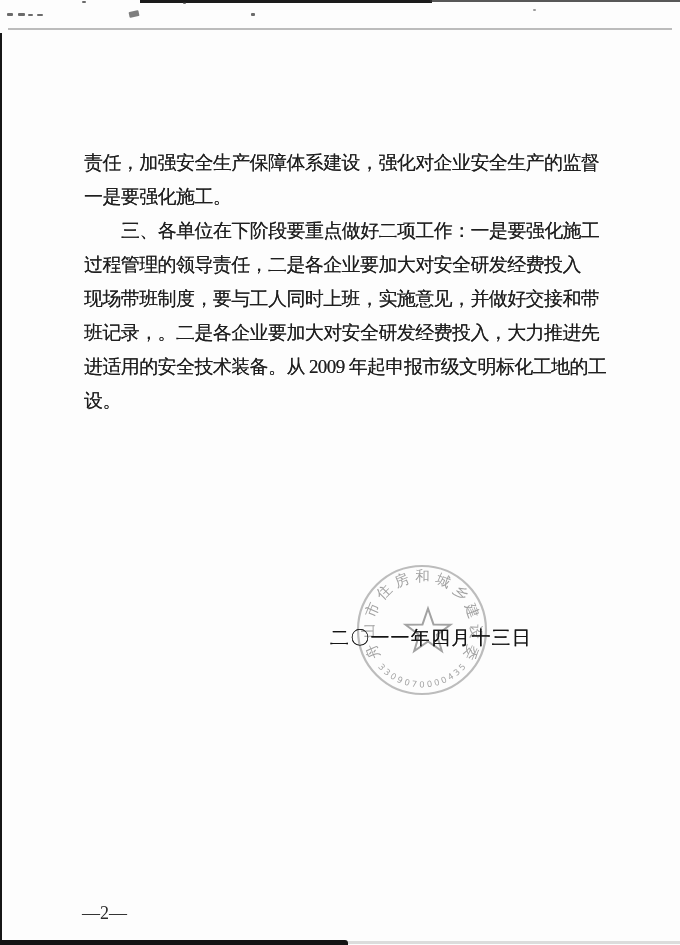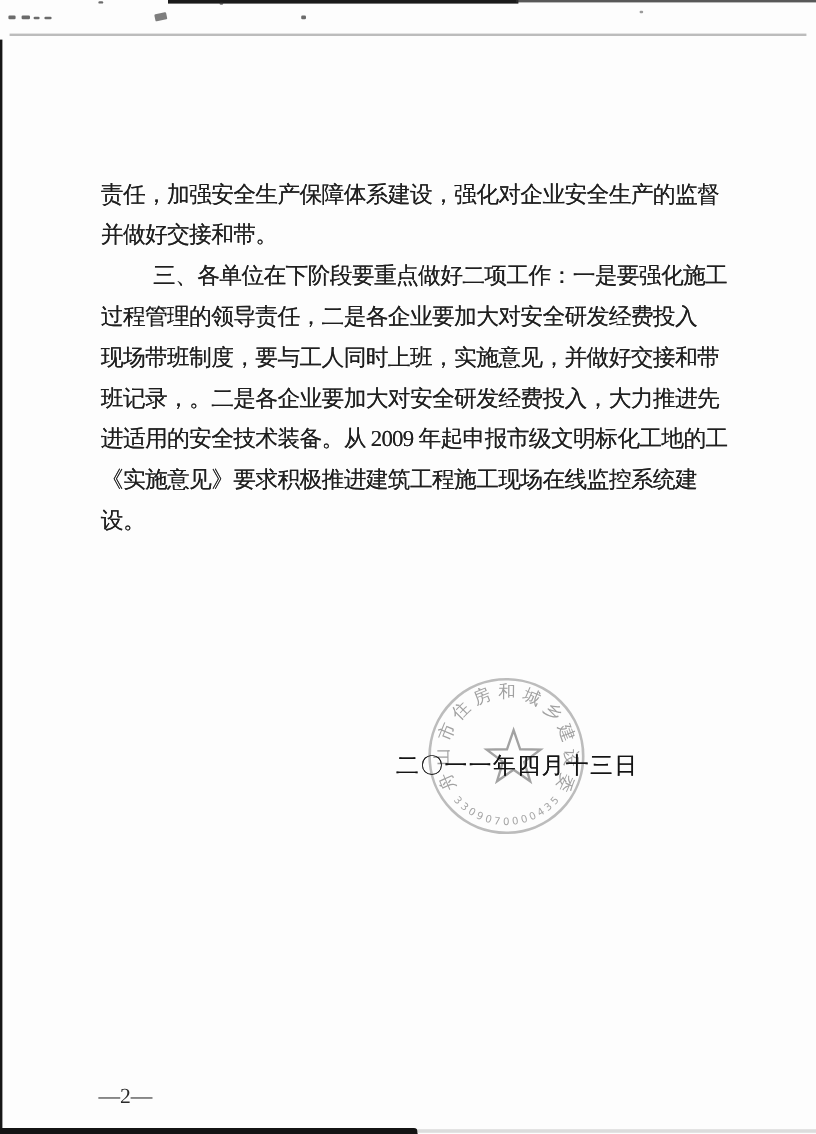--- a/index.html
+++ b/index.html
@@ -37,21 +37,21 @@
     left: 84px; top: 146px;
     width: 522px;
     font-size: 19px;
     line-height: 34px;
     letter-spacing: -0.6px;
     color: #1f1f1f;
     z-index: 3;
     text-shadow: 0 0 .4px #444;
   }
   .line { white-space: nowrap; }
-  .indent { padding-left: 37px; text-align: right; }
+  .indent { padding-left: 37px; }
 
   .date-line {
     position: absolute;
     left: 330px; top: 625px;
     font-size: 19px;
     letter-spacing: 1.2px;
     color: #141414;
     white-space: nowrap;
     z-index: 5;
     text-shadow: 0 0 .4px #333;
@@ -91,29 +91,28 @@
   <div class="artifact speck sp4"></div>
   <div class="artifact speck sp5"></div>
   <div class="artifact speck sp6"></div>
   <div class="artifact speck sp7"></div>
   <div class="artifact speck sp8"></div>
   <div class="artifact speck sp9"></div>
 
   <div class="body-text">
     <div>
       <div class="line">责任，加强安全生产保障体系建设，强化对企业安全生产的监督</div>
-      <div class="line">并做好交接和带。</div>
+      <div class="line">一是要强化施工。</div>
     </div>
     <div>
       <div class="line indent">三、各单位在下阶段要重点做好二项工作：一是要强化施工</div>
       <div class="line">过程管理的领导责任，二是各企业要加大对安全研发经费投入</div>
       <div class="line">现场带班制度，要与工人同时上班，实施意见，并做好交接和带</div>
       <div class="line">班记录，。二是各企业要加大对安全研发经费投入，大力推进先</div>
       <div class="line">进适用的安全技术装备。从 2009 年起申报市级文明标化工地的工</div>
-      <div class="line">《实施意见》要求积极推进建筑工程施工现场在线监控系统建</div>
       <div class="line">设。</div>
     </div>
   </div>
 
   <svg class="seal" viewBox="0 0 140 145">
     <defs>
       <path id="ringPath" d="M 26.4 98 A 49 49 0 1 1 109.6 98" fill="none"></path>
       <path id="codePath" d="M 20.9 105 A 57.5 57.5 0 0 0 115.1 105" fill="none"></path>
     </defs>
     <circle cx="68" cy="72" r="64" fill="none" stroke="#9b9b9b" stroke-width="2.2" opacity="0.8"></circle>

